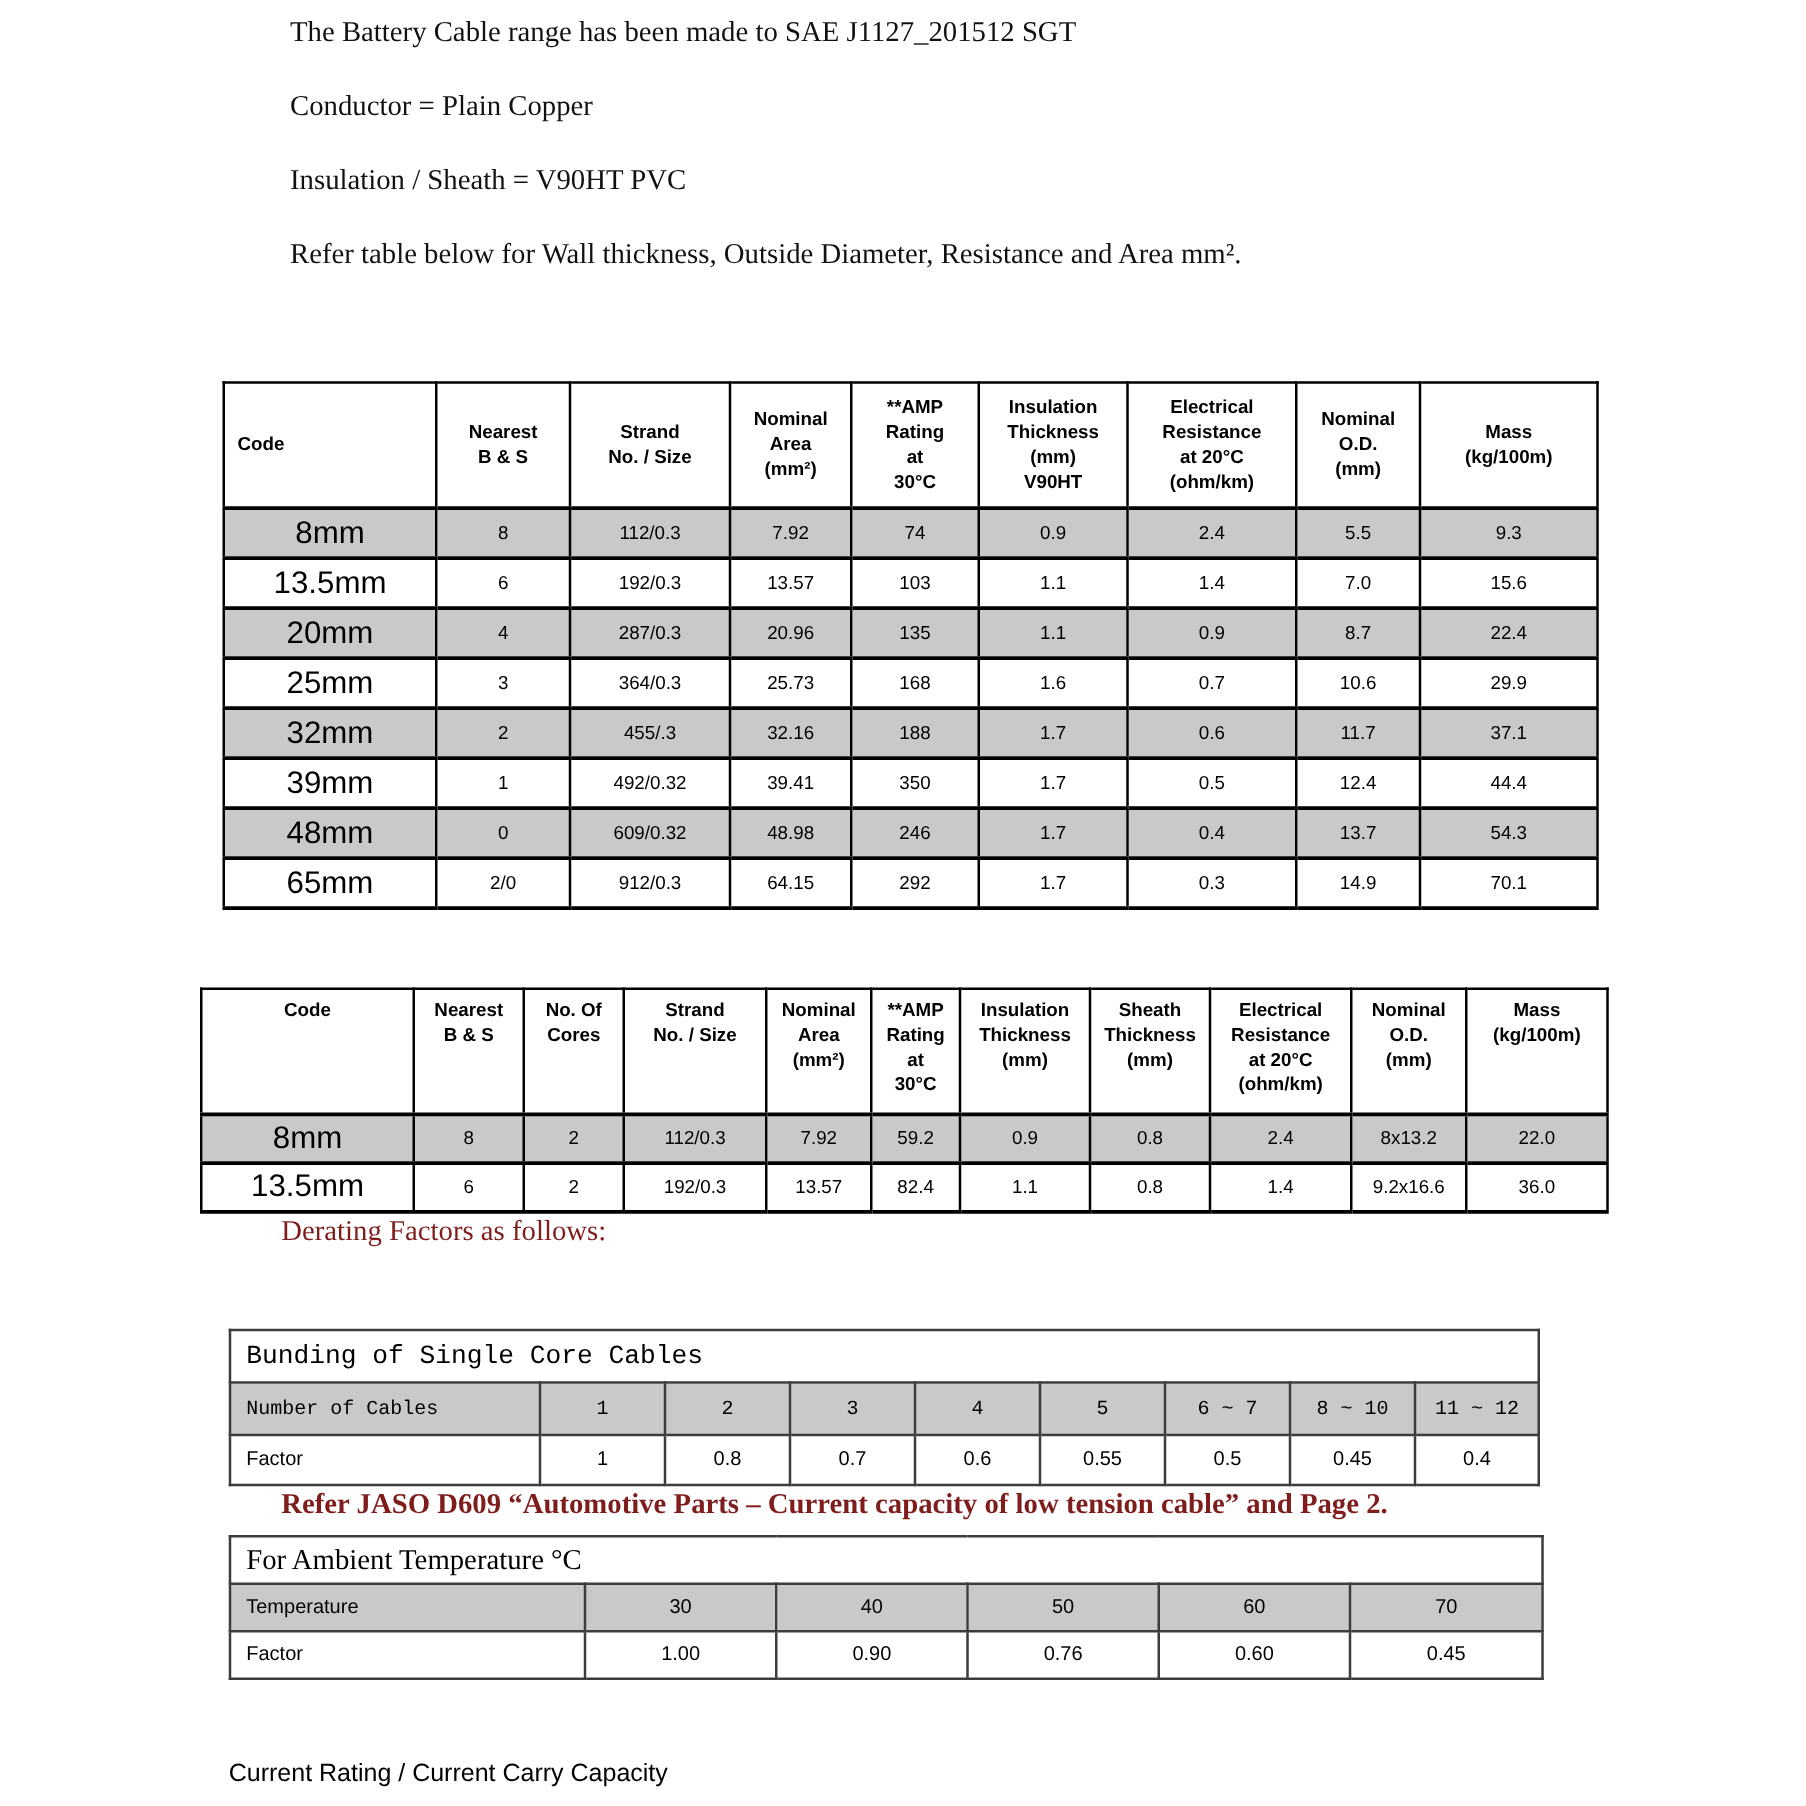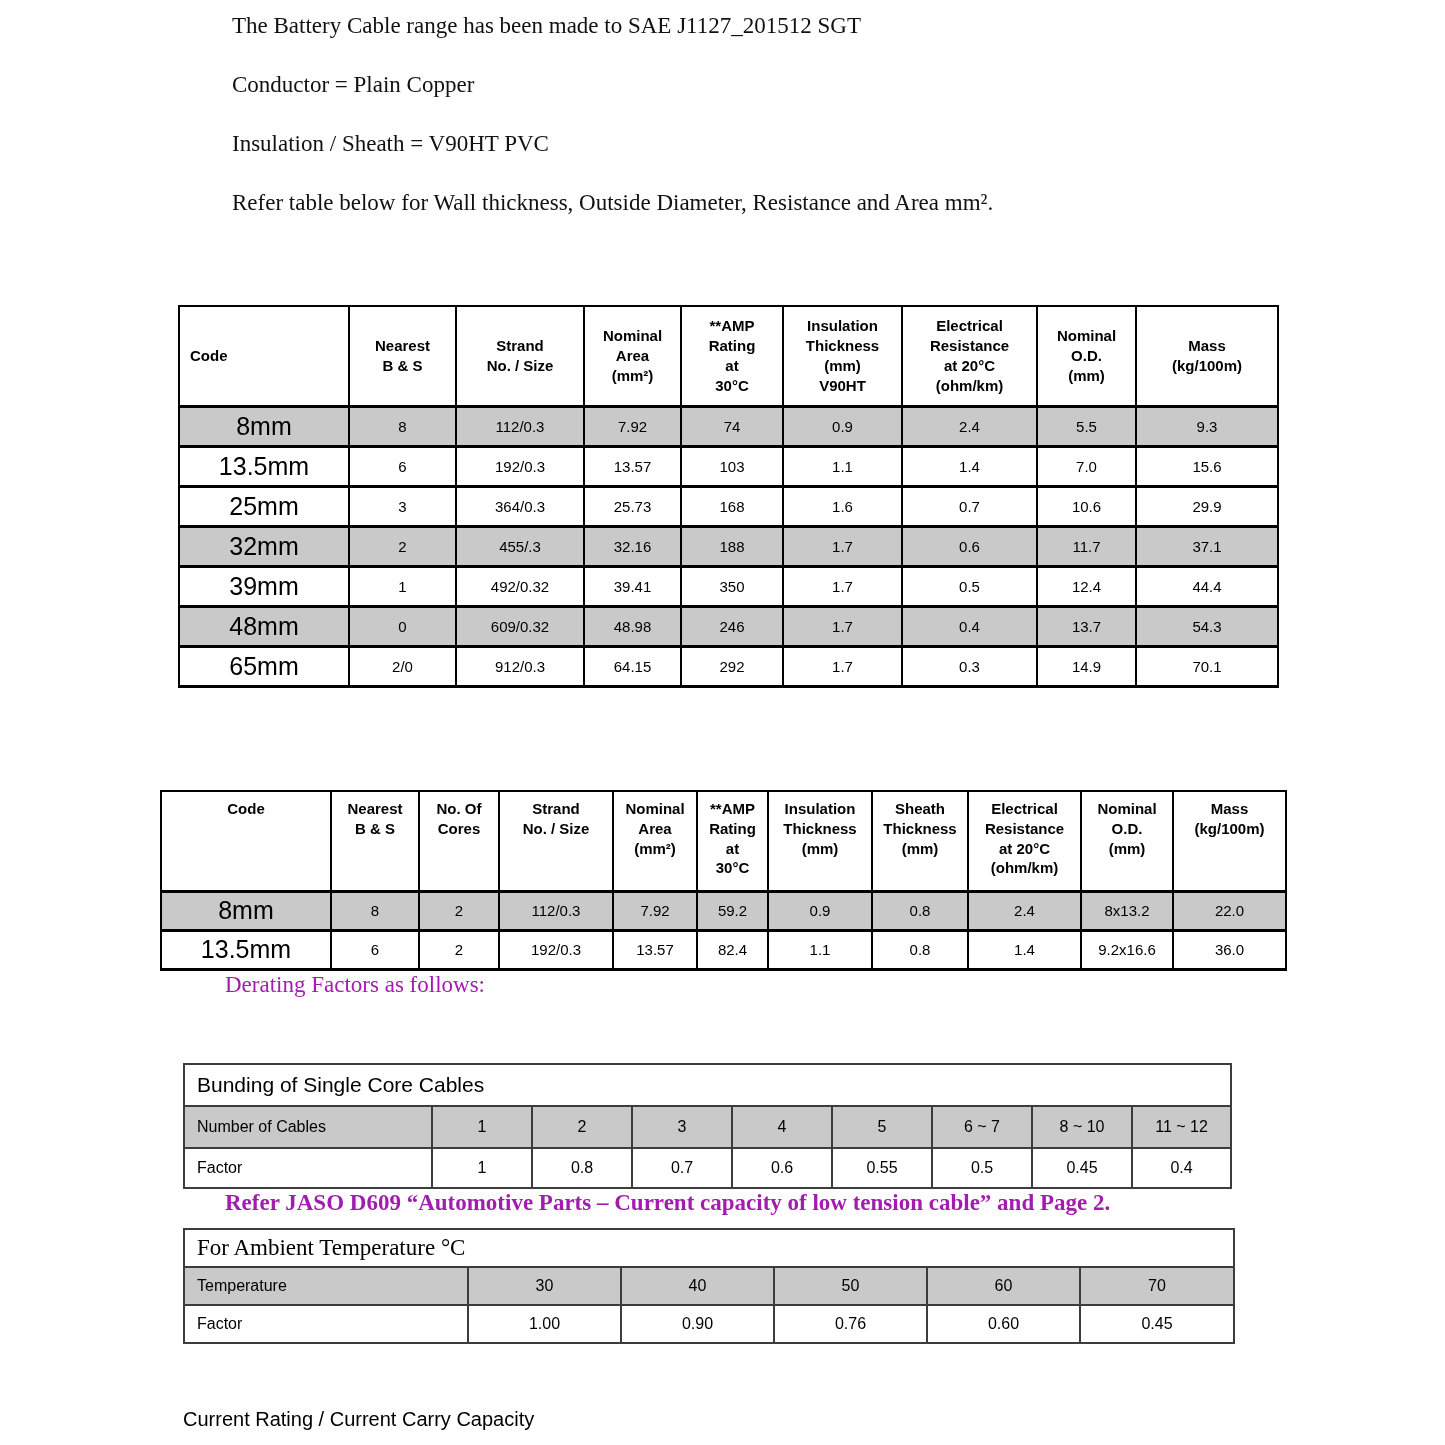--- a/index.html
+++ b/index.html
@@ -29,30 +29,30 @@
   #t2{left:160px;top:790px;width:1125px;}
   #t2 thead tr{height:100px;}
   #t2 tbody tr{height:39px;}
   #t2 thead th{vertical-align:top;padding-top:7px;}
 
   .bg-gray td{background:#c9c9c9;}
   .bg-light td{background:#d9d9d9;}
   .bg-white td{background:#ffffff;}
 
   
-  .serif-line{position:absolute;font-family:"Liberation Serif",serif;font-size:23px;color:#a21caf;margin:0;}
+  .serif-line{position:absolute;font-family:"Liberation Serif",serif;font-size:23px;color:#7f1d1d;margin:0;}
 
   
   .factor{position:absolute;background:#fff;}
   .factor td{border:2px solid #3c3c3c;font-size:16px;text-align:center;vertical-align:middle;}
   .factor .tbl-title{text-align:left;padding-left:13px;font-size:21px;background:#fff;}
   .factor tbody td:first-child{text-align:left;padding-left:12px;}
   #bunding{left:183px;top:1063px;width:1047px;}
   #bunding tr{height:40px;}
-  #bunding tbody tr:first-child{height:42px;}
+  #bunding tbody tr:first-child{height:42px;font-family:Liberation Mono, monospace;}
   #ambient{left:183px;top:1228px;width:1050px;}
   #ambient tr{height:38px;}
   #ambient .tbl-title{font-family:"Liberation Serif",serif;font-size:23px;}
 
   .footer-line{position:absolute;left:183px;top:1408px;font-size:20px;color:#000;margin:0;}
 </style>
 </head>
 <body>
 
 <div class="page">
@@ -120,20 +120,31 @@
         <tr class="bg-white">
           <td>13.5mm</td>
           <td>6</td>
           <td>192/0.3</td>
           <td>13.57</td>
           <td>103</td>
           <td>1.1</td>
           <td>1.4</td>
           <td>7.0</td>
           <td>15.6</td>
+        </tr>
+        <tr class="bg-gray">
+          <td>20mm</td>
+          <td>4</td>
+          <td>287/0.3</td>
+          <td>20.96</td>
+          <td>135</td>
+          <td>1.1</td>
+          <td>0.9</td>
+          <td>8.7</td>
+          <td>22.4</td>
         </tr>
         <tr class="bg-white">
           <td>25mm</td>
           <td>3</td>
           <td>364/0.3</td>
           <td>25.73</td>
           <td>168</td>
           <td>1.6</td>
           <td>0.7</td>
           <td>10.6</td>

